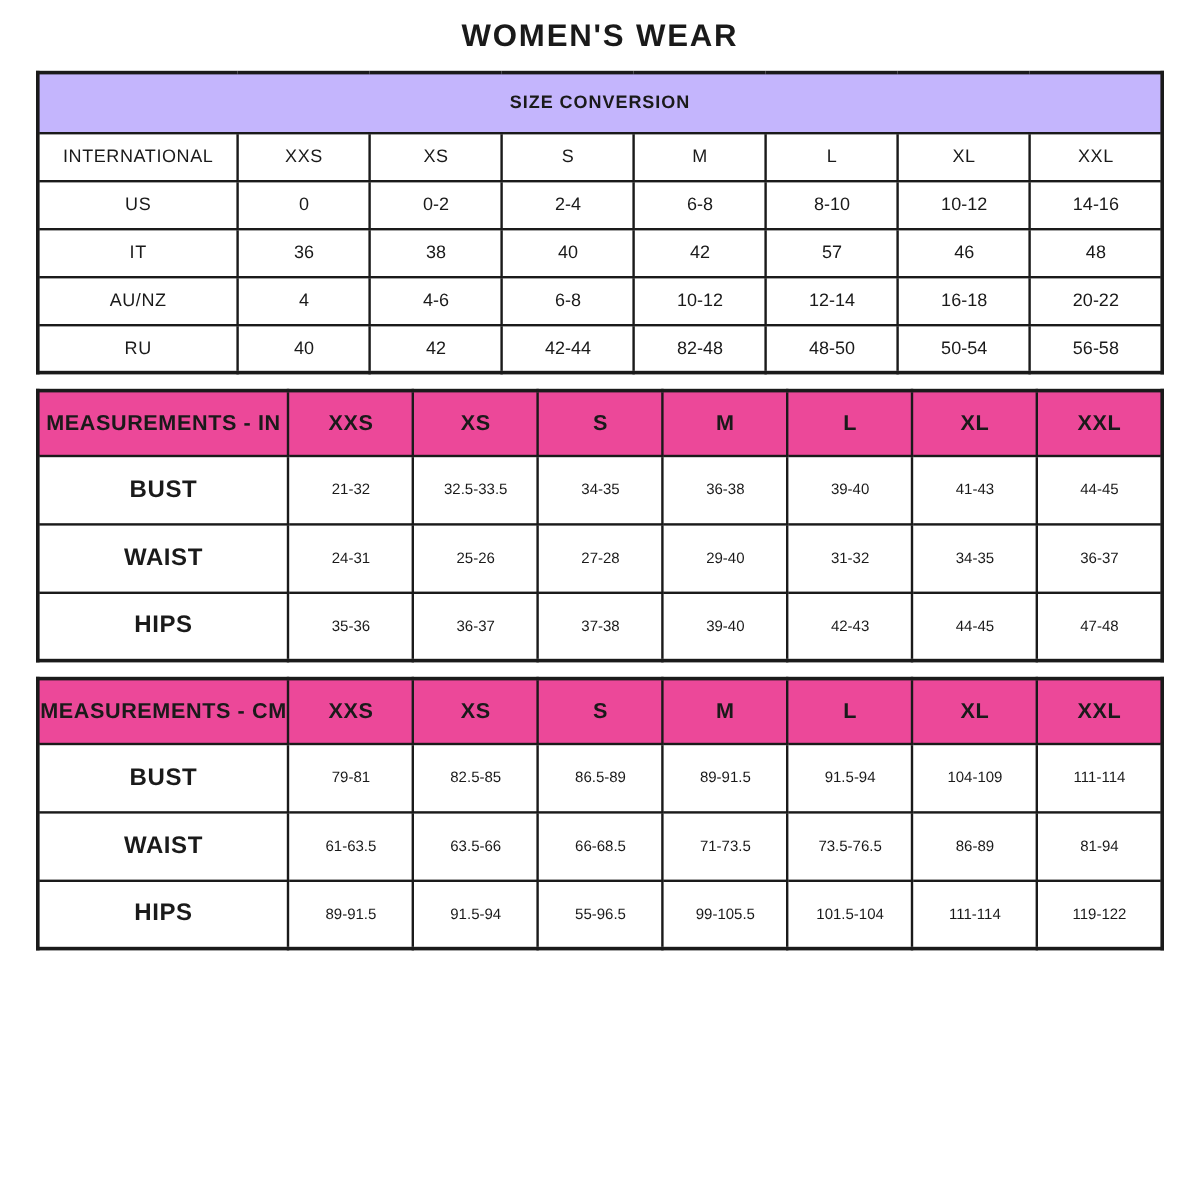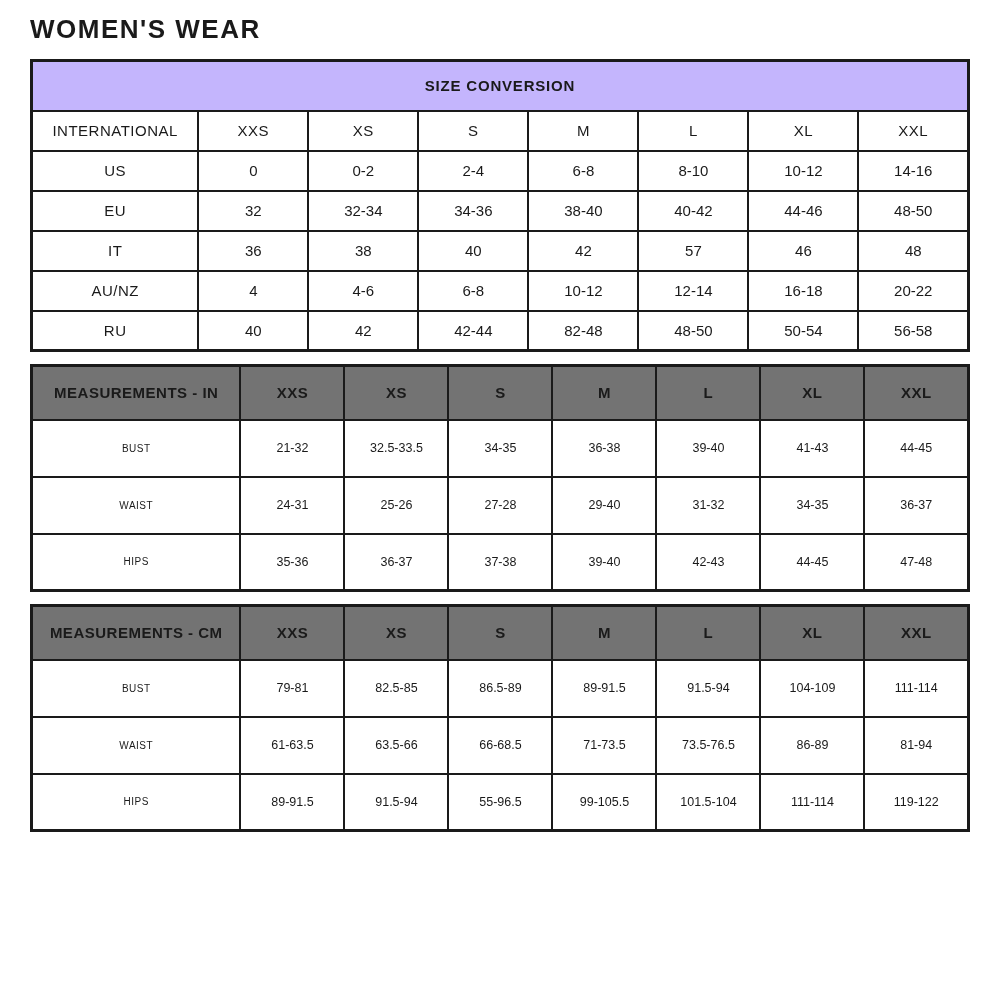--- a/index.html
+++ b/index.html
@@ -8,21 +8,21 @@
     background: #ffffff;
     font-family: "Liberation Sans", sans-serif;
     color: #1a1a1a;
   }
   .page {
     width: 1000px;
     height: 1000px;
     padding: 14px 30px 10px 30px;
   }
   .page-title {
-    text-align: left;
+    text-align: center;
     font-size: 26px;
     font-weight: 700;
     letter-spacing: 1.5px;
     margin-bottom: 14px;
   }
   table {
     width: 940px;
     border-collapse: collapse;
     table-layout: fixed;
     border: 3px solid #1a1a1a;
@@ -41,27 +41,27 @@
     letter-spacing: 0.8px;
     height: 50px;
   }
   .t1 td { height: 40px; }
   .t1 .banner { height: 50px; }
   .t1 col.c0 { width: 17.8%; }
   .t23 { margin-top: 12px; }
   .t23 col.c0 { width: 22.3%; }
   .t23 td { height: 57px; font-size: 12.5px; }
   .t23 .head-row td {
-    background: #737373;
+    background: #ec4899;
     font-weight: 700;
-    font-size: 15px;
+    font-size: 18px;
     letter-spacing: 0.5px;
     height: 54px;
   }
-  .t23 td.row-label { font-size: 10px; letter-spacing: 0.5px; }
+  .t23 td.row-label { font-size: 20px; letter-spacing: 0.5px; font-weight: bold; }
   .t1 td.row-label, .t1 .head-row td { letter-spacing: 0.5px; }
 </style>
 </head>
 <body>
 
 <div class="page">
 
   <div class="page-title">WOMEN'S WEAR</div>
 
   <table class="t1">
@@ -91,30 +91,20 @@
     </tr>
     <tr>
       <td class="row-label">US</td>
       <td>0</td>
       <td>0-2</td>
       <td>2-4</td>
       <td>6-8</td>
       <td>8-10</td>
       <td>10-12</td>
       <td>14-16</td>
-    </tr>
-    <tr>
-      <td class="row-label">EU</td>
-      <td>32</td>
-      <td>32-34</td>
-      <td>34-36</td>
-      <td>38-40</td>
-      <td>40-42</td>
-      <td>44-46</td>
-      <td>48-50</td>
     </tr>
     <tr>
       <td class="row-label">IT</td>
       <td>36</td>
       <td>38</td>
       <td>40</td>
       <td>42</td>
       <td>57</td>
       <td>46</td>
       <td>48</td>

